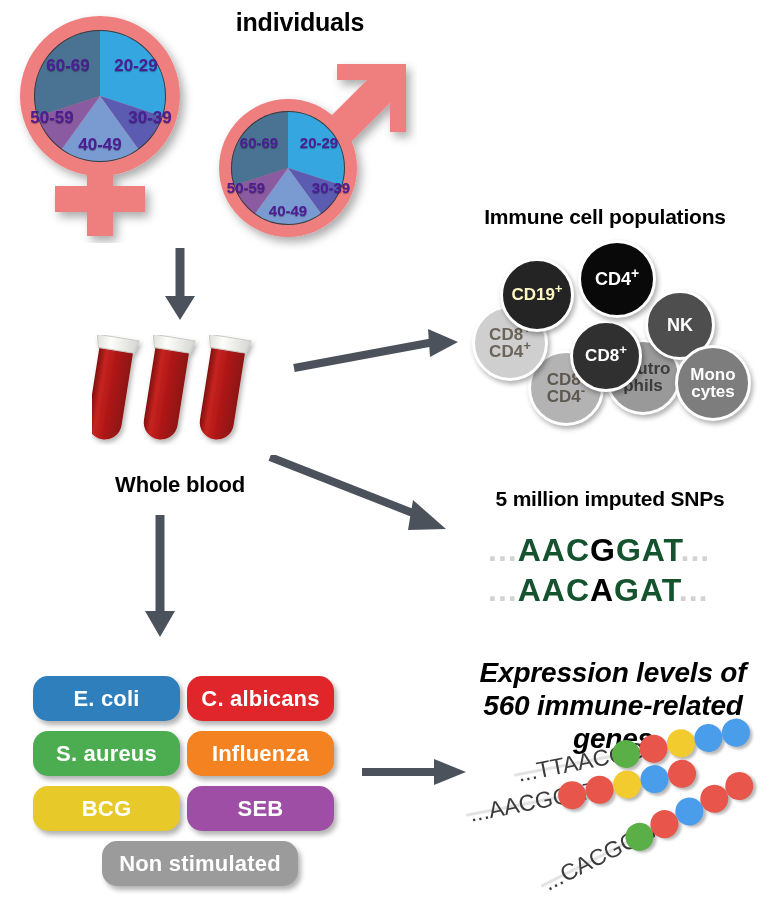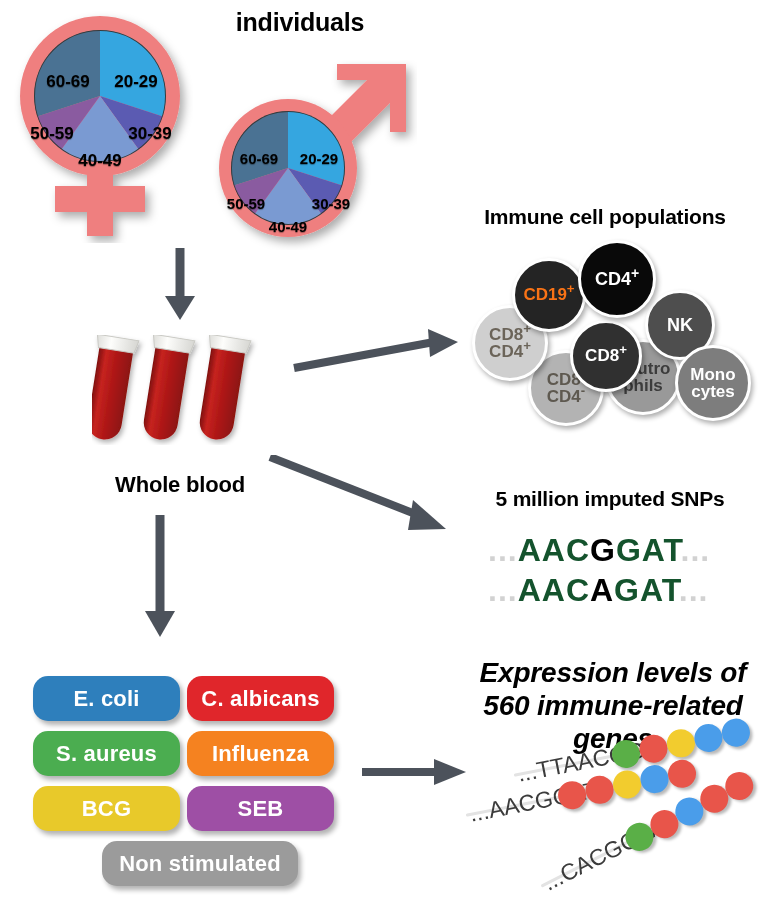--- a/index.html
+++ b/index.html
@@ -23,27 +23,26 @@
     color:#000000;
     text-align:center;
     line-height:1.18;
     letter-spacing:-0.2px;
   }
 
   
   .sym-wrap{position:absolute;}
   .pie-label{
     position:absolute;
-    color:#000000;
+    color:#4c1d95;
     font-weight:bold;
     white-space:nowrap;
     text-align:center;
     transform:translate(-50%,-50%);
     text-shadow:0 1px 1px rgba(0,0,0,.35);
-    margin-top:16px;
   }
 
   
   .cell{
     position:absolute;
     border-radius:50%;
     border:3px solid #ffffff;
     box-sizing:border-box;
     display:flex;
     align-items:center;
@@ -256,21 +255,21 @@
     </div>
 
     <div class="cell" style="left:645px; top:290px; width:70px; height:70px; background:#4E4E4E; color:#ffffff; font-size:18px; z-index:4;">
       <span>NK</span>
     </div>
 
     <div class="cell" style="left:570px; top:320px; width:72px; height:72px; background:#303030; color:#ffffff; font-size:17px; z-index:5;">
       <span>CD8<sup>+</sup></span>
     </div>
 
-    <div class="cell" style="left:512px; top:258px; width:74px; height:74px; background:#242424; color:#f97316; font-size:17px; z-index:6;">
+    <div class="cell" style="left:500px; top:258px; width:74px; height:74px; background:#242424; color:#fef9c3; font-size:17px; z-index:6;">
       <span>CD19<sup>+</sup></span>
     </div>
 
     <div class="cell" style="left:675px; top:345px; width:76px; height:76px; background:#7D7D7D; color:#ffffff; font-size:17px; z-index:7;">
       <span>Mono</span>
       <span>cytes</span>
     </div>
 
     <div class="cell" style="left:578px; top:240px; width:78px; height:78px; background:#090909; color:#ffffff; font-size:18px; z-index:8;">
       <span>CD4<sup>+</sup></span>

